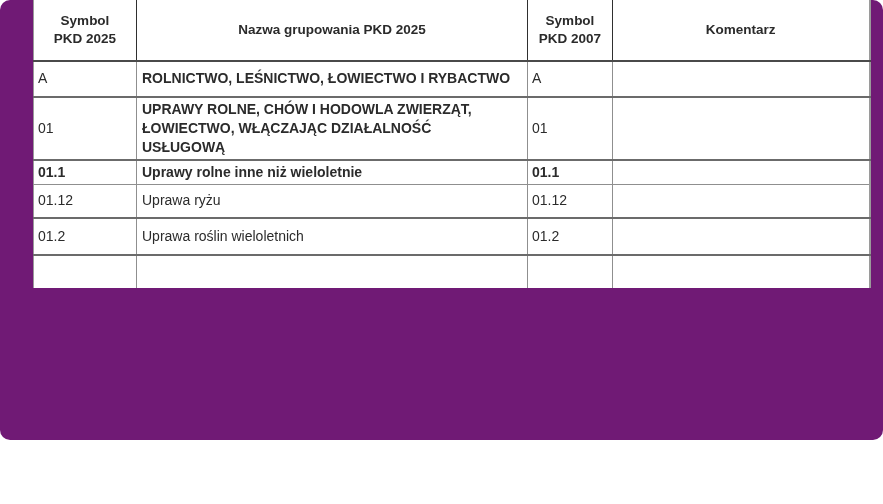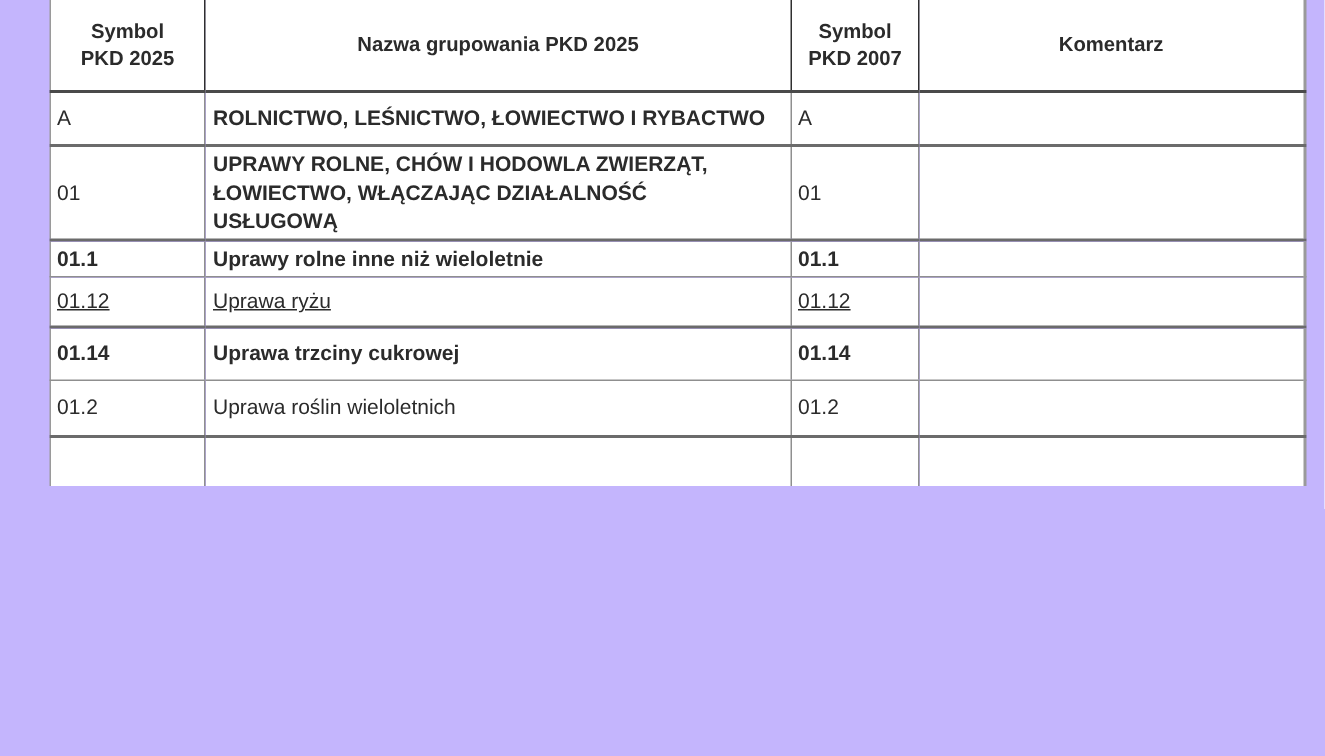--- a/index.html
+++ b/index.html
@@ -4,23 +4,24 @@
 <style>
   html, body {
     margin: 0;
     padding: 0;
     background: #ffffff;
     font-family: "Liberation Sans", "DejaVu Sans", sans-serif;
   }
   #screen {
     position: relative;
     width: 883px;
-    height: 504px;
+    height: 440px;
     overflow: hidden;
-    background: #c4b5fd;
+    background: #701a75;
+    border-radius: 10px;
   }
   #pkd-table-wrap {
     position: absolute;
     left: 33px;
     top: 0;
   }
   table.pkd {
     table-layout: fixed;
     width: 836px;
     border-collapse: collapse;
@@ -92,30 +93,24 @@
             <td class="name">UPRAWY ROLNE, CHÓW I HODOWLA ZWIERZĄT, ŁOWIECTWO, WŁĄCZAJĄC DZIAŁALNOŚĆ USŁUGOWĄ</td>
             <td class="code">01</td>
             <td class="comment"></td>
           </tr>
           <tr class="thin" style="height: 24px;">
             <td class="code">01.1</td>
             <td class="name">Uprawy rolne inne niż wieloletnie</td>
             <td class="code">01.1</td>
             <td class="comment"></td>
           </tr>
-          <tr class="thick" style="height: 33px; text-decoration: underline;">
+          <tr class="thick" style="height: 33px;">
             <td class="code">01.12</td>
             <td class="name">Uprawa ryżu</td>
             <td class="code">01.12</td>
-            <td class="comment"></td>
-          </tr>
-          <tr class="thin" style="height: 36px;">
-            <td class="code">01.14</td>
-            <td class="name">Uprawa trzciny cukrowej</td>
-            <td class="code">01.14</td>
             <td class="comment"></td>
           </tr>
           <tr class="thick" style="height: 37px;">
             <td class="code">01.2</td>
             <td class="name">Uprawa roślin wieloletnich</td>
             <td class="code">01.2</td>
             <td class="comment"></td>
           </tr>
           <tr class="stub">
             <td class="code"></td>

